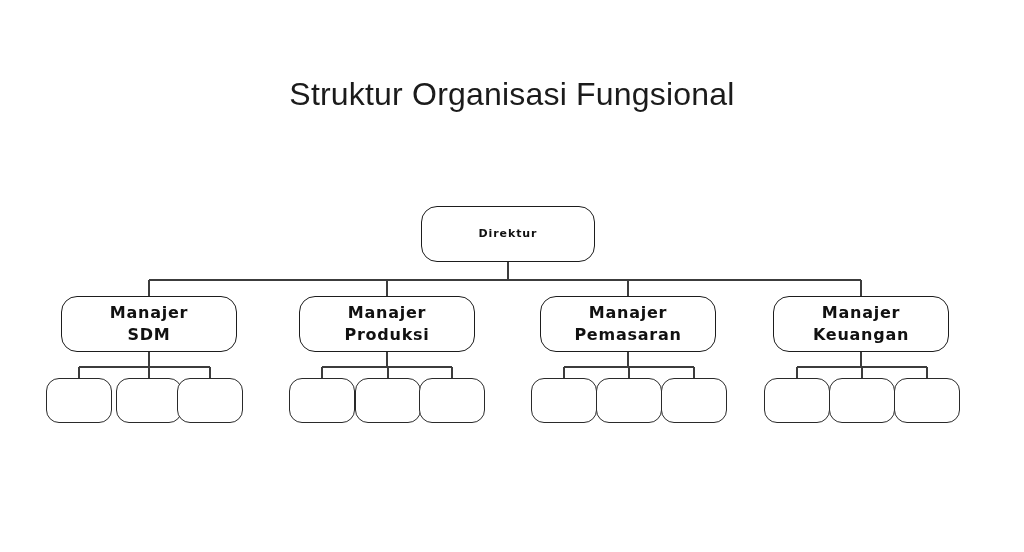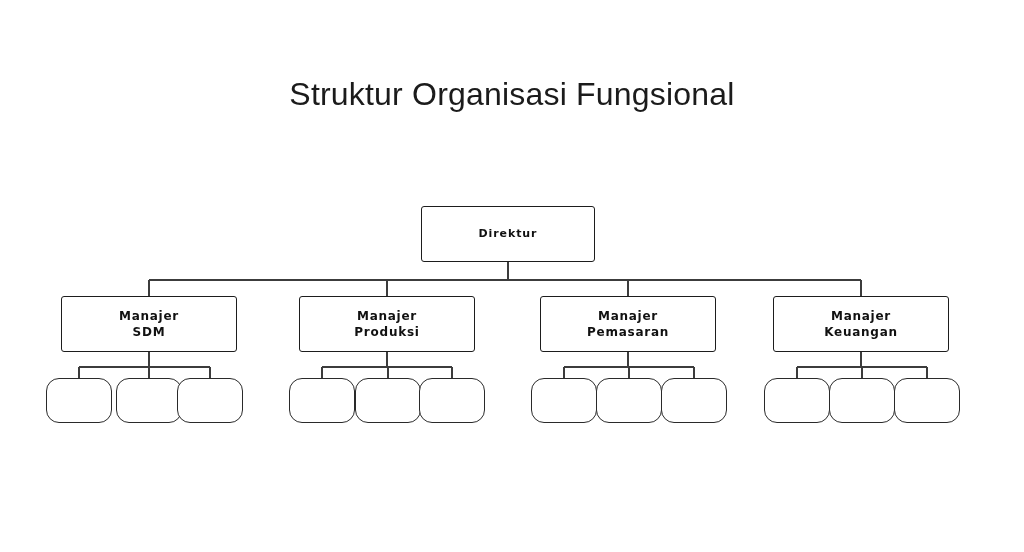--- a/index.html
+++ b/index.html
@@ -51,30 +51,30 @@
     box-sizing: border-box;
     background: #ffffff;
     border: 1.4px solid #1d1d1d;
     display: flex;
     align-items: center;
     justify-content: center;
     text-align: center;
   }
   .node.root,
   .node.manager {
-    border-radius: 3px;
+    border-radius: 16px;
   }
   .node.leaf {
     border-radius: 13px;
     border-color: #2a2a2a;
   }
   .node-label {
     font-family: "DejaVu Sans", "Liberation Sans", sans-serif;
     font-weight: 700;
-    font-size: 12px;
+    font-size: 16px;
     letter-spacing: 0.75px;
     line-height: 1.35;
     color: #111111;
     white-space: pre-line;
   }
   .node.root .node-label {
     font-size: 11px;
     letter-spacing: 0.9px;
   }
 </style>

